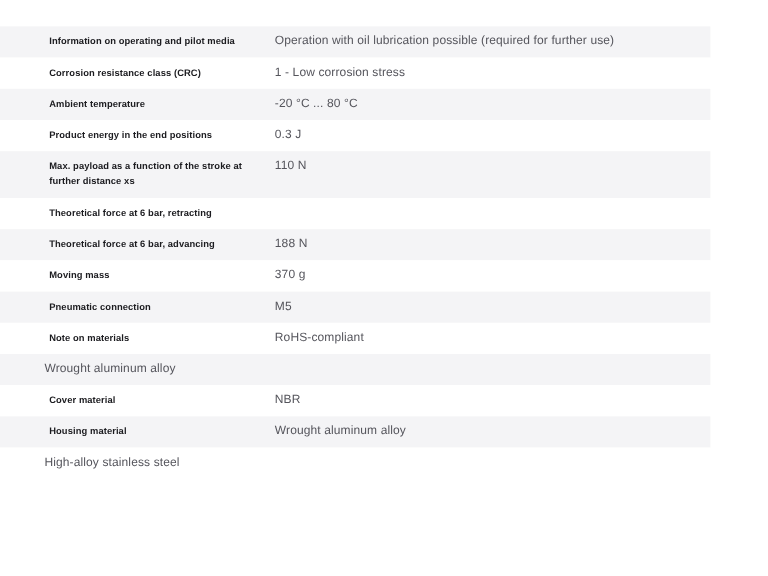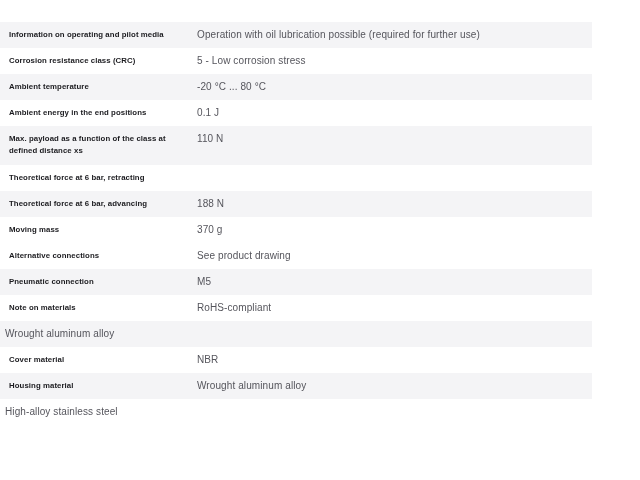--- a/index.html
+++ b/index.html
@@ -18,20 +18,21 @@
     padding-top: 22px;
     box-sizing: border-box;
   }
   .spec-row {
     display: flex;
     align-items: flex-start;
     width: 592px;
     height: 26px;
     box-sizing: border-box;
     background: #ffffff;
+    padding-left: 32px;
   }
   .spec-row.stripe {
     background: #f4f4f6;
   }
   .spec-row.tall {
     height: 39px;
   }
   .spec-label {
     width: 192px;
     min-width: 192px;
@@ -79,48 +80,44 @@
 <body>
 
 <div class="spec-sheet">
 
 <div class="spec-row stripe">
       <div class="spec-label">Information on operating and pilot media</div>
       <div class="spec-value">Operation with oil lubrication possible (required for further use)</div>
     </div>
     <div class="spec-row">
       <div class="spec-label">Corrosion resistance class (CRC)</div>
-      <div class="spec-value">5 - Low corrosion stress</div>
+      <div class="spec-value">1 - Low corrosion stress</div>
     </div>
     <div class="spec-row stripe">
       <div class="spec-label">Ambient temperature</div>
       <div class="spec-value">-20 °C ... 80 °C</div>
     </div>
     <div class="spec-row">
-      <div class="spec-label">Ambient energy in the end positions</div>
-      <div class="spec-value">0.1 J</div>
+      <div class="spec-label">Product energy in the end positions</div>
+      <div class="spec-value">0.3 J</div>
     </div>
     <div class="spec-row stripe tall">
-      <div class="spec-label clip">Max. payload as a function of the class at defined distance xs</div>
+      <div class="spec-label clip">Max. payload as a function of the stroke at further distance xs</div>
       <div class="spec-value">110 N</div>
     </div>
     <div class="spec-row">
       <div class="spec-label">Theoretical force at 6 bar, retracting</div>
     </div>
     <div class="spec-row stripe">
       <div class="spec-label">Theoretical force at 6 bar, advancing</div>
       <div class="spec-value">188 N</div>
     </div>
     <div class="spec-row">
       <div class="spec-label">Moving mass</div>
       <div class="spec-value">370 g</div>
-    </div>
-    <div class="spec-row">
-      <div class="spec-label">Alternative connections</div>
-      <div class="spec-value">See product drawing</div>
     </div>
     <div class="spec-row stripe">
       <div class="spec-label">Pneumatic connection</div>
       <div class="spec-value">M5</div>
     </div>
     <div class="spec-row">
       <div class="spec-label">Note on materials</div>
       <div class="spec-value">RoHS-compliant</div>
     </div>
     <div class="spec-row stripe">

